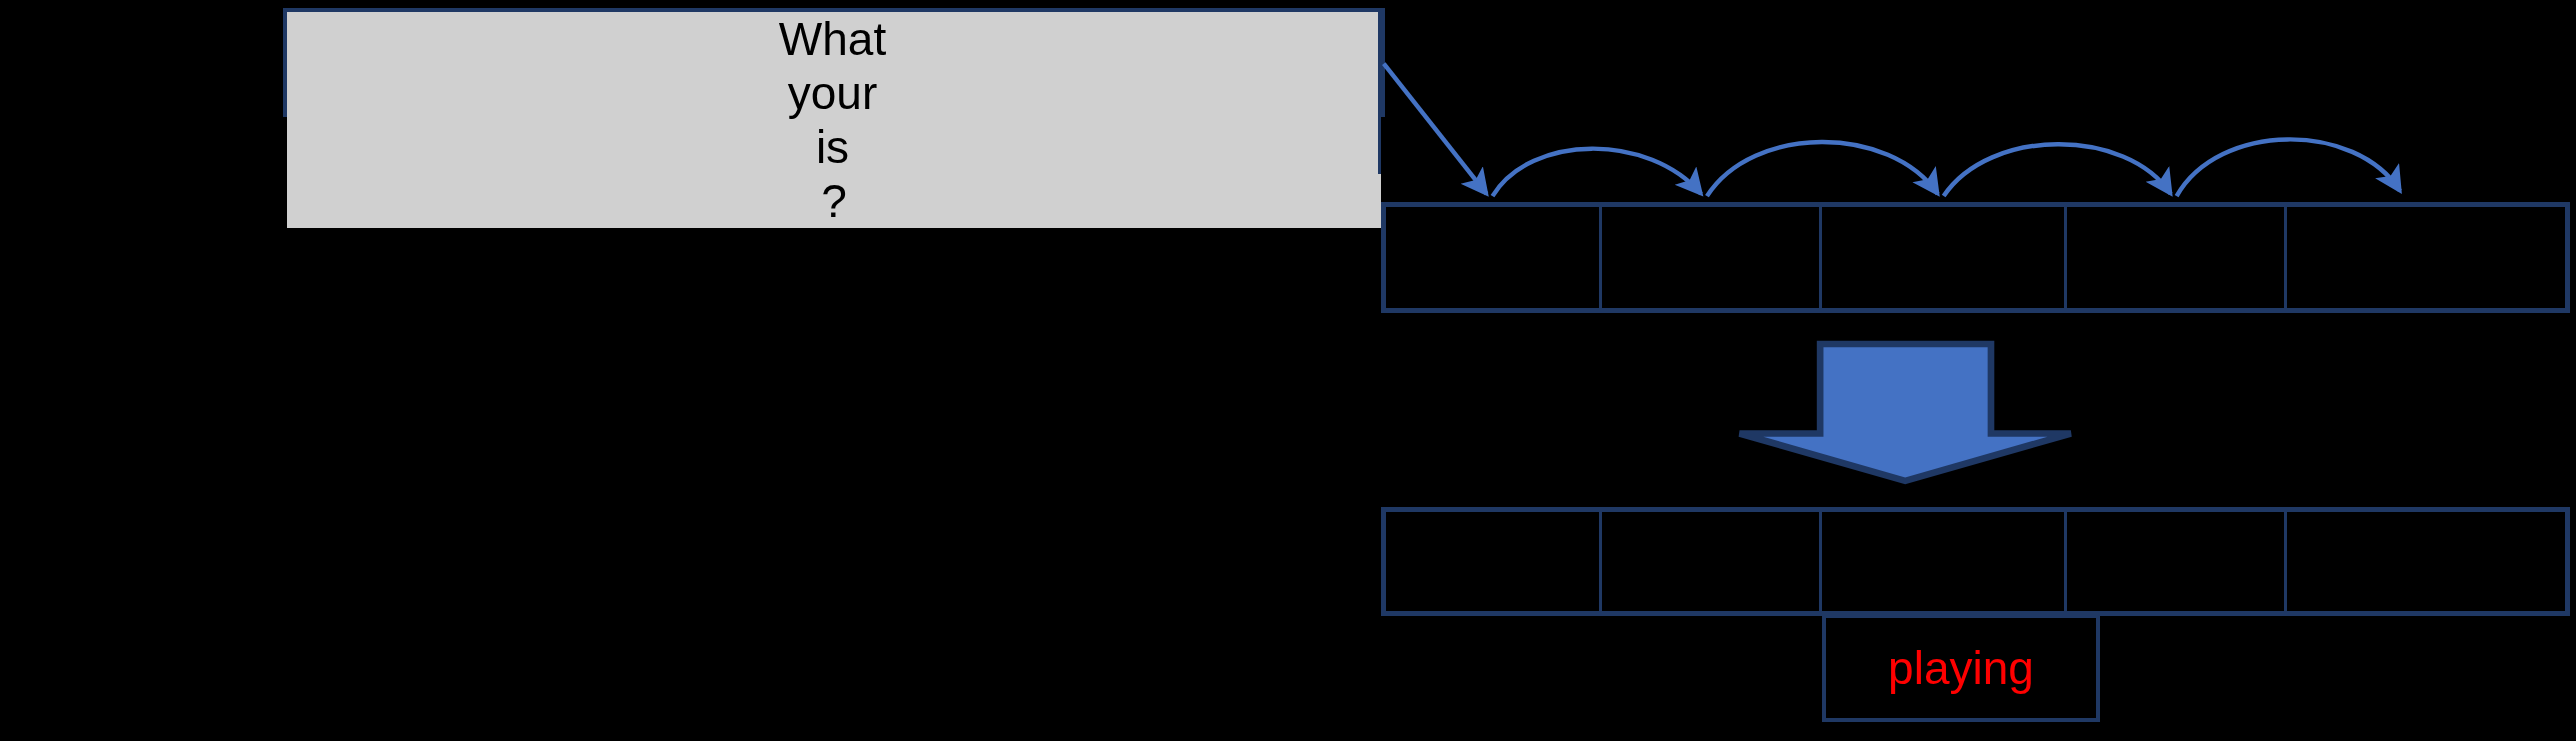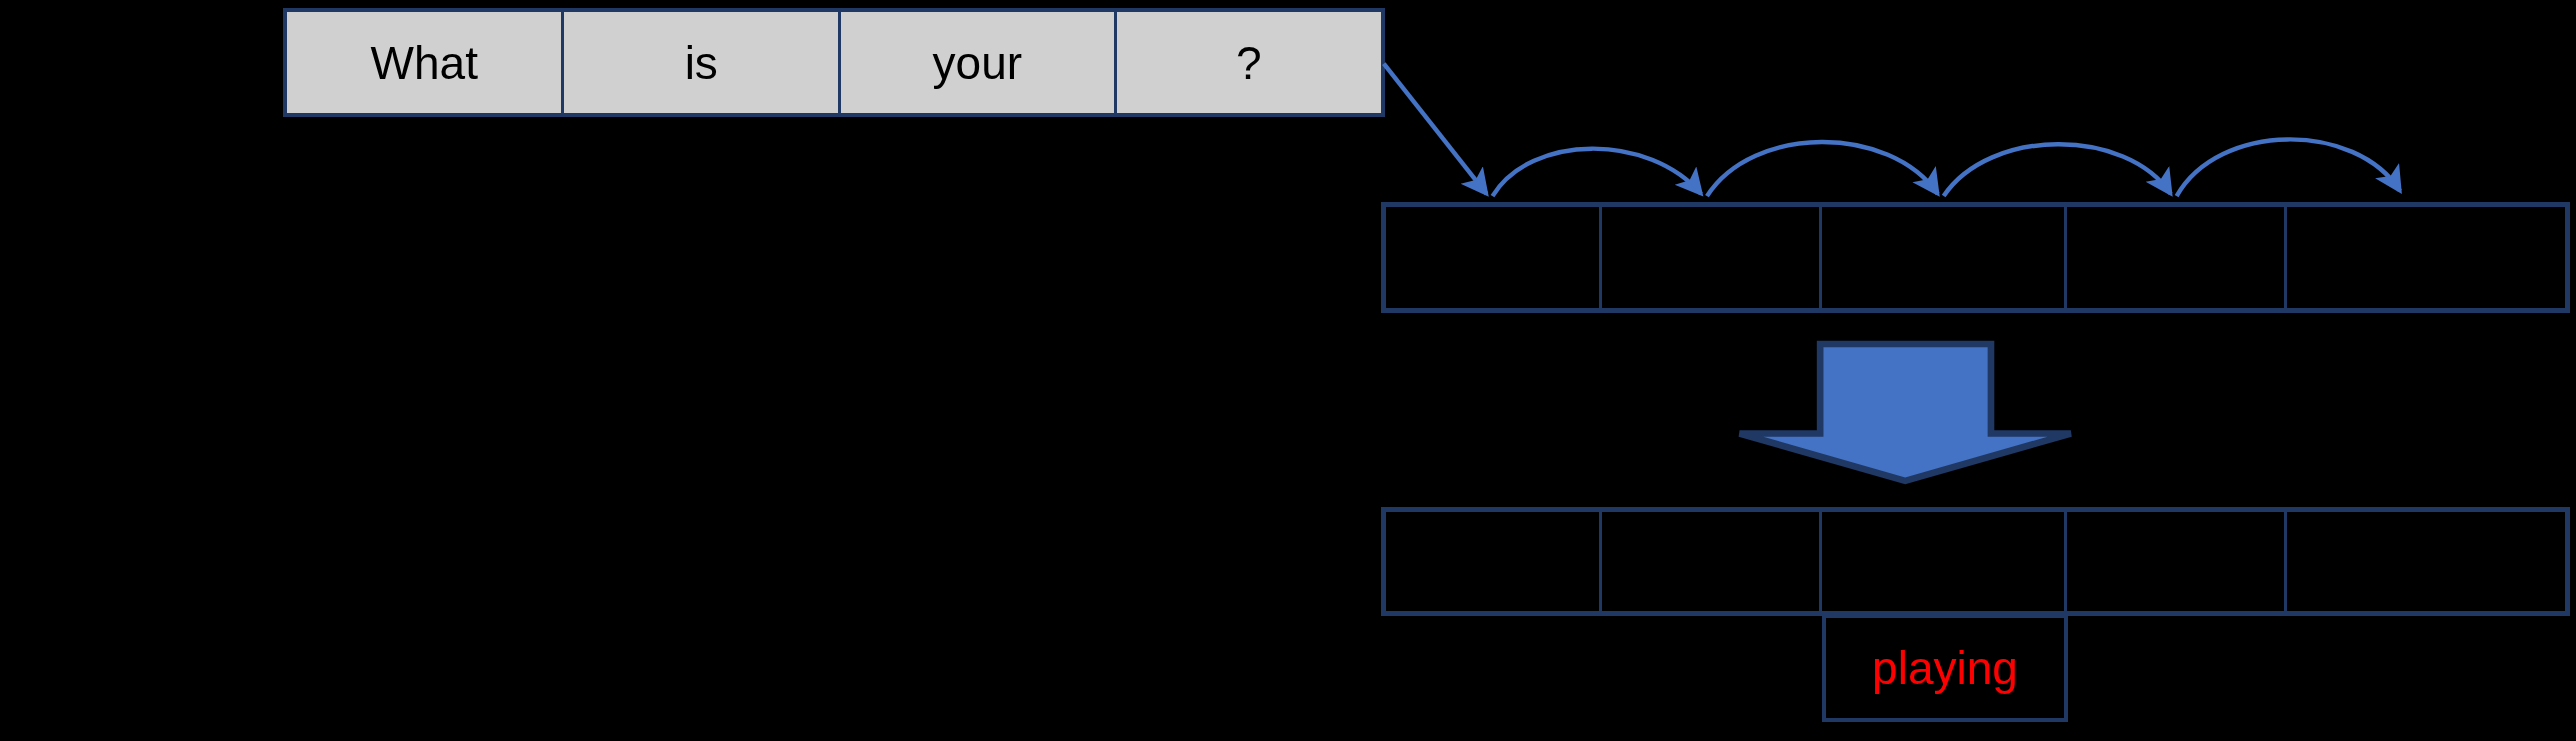--- a/index.html
+++ b/index.html
@@ -32,20 +32,21 @@
   }
 
   
   #source-table {
     left: 283px;
     top: 8.1px;
     width: 1102px;
     height: 109px;
     border: 4.4px solid #1f3864;
     background: #d0d0d0;
+    flex-direction: column;
   }
   #source-table .cell {
     background: #d0d0d0;
     color: #000000;
     font-size: 46px;
     border-right: 3px solid #1f3864;
   }
   #source-table .cell:last-child { border-right: none; }
 
   
@@ -76,21 +77,21 @@
     background: #000000;
     border-right: 3.7px solid #1f3864;
   }
   #bottom-table .cell:last-child { border-right: none; }
 
   
   #prediction-cell {
     position: absolute;
     left: 1822px;
     top: 614px;
-    width: 246px;
+    width: 278px;
     height: 108px;
     box-sizing: border-box;
     border: 4.4px solid #1f3864;
     background: #000000;
     display: flex;
     align-items: center;
     justify-content: center;
     color: #ff0000;
     font-size: 46px;
     font-family: "Liberation Sans", sans-serif;
@@ -109,25 +110,25 @@
 </style>
 </head>
 <body>
 
 <div id="stage">
 
   <div class="grid" id="source-table">
     <div class="cell" style="flex:298 0 0">
       <span>What</span>
     </div>
+    <div class="cell" style="flex:296 0 0">
+      <span>your</span>
+    </div>
     <div class="cell" style="flex:297 0 0">
       <span>is</span>
-    </div>
-    <div class="cell" style="flex:296 0 0">
-      <span>your</span>
     </div>
     <div class="cell" style="flex:287 0 0">
       <span>?</span>
     </div>
   </div>
 
   <div class="grid" id="middle-table">
     <div class="cell" style="flex:291 0 0">
       <span></span>
     </div>

